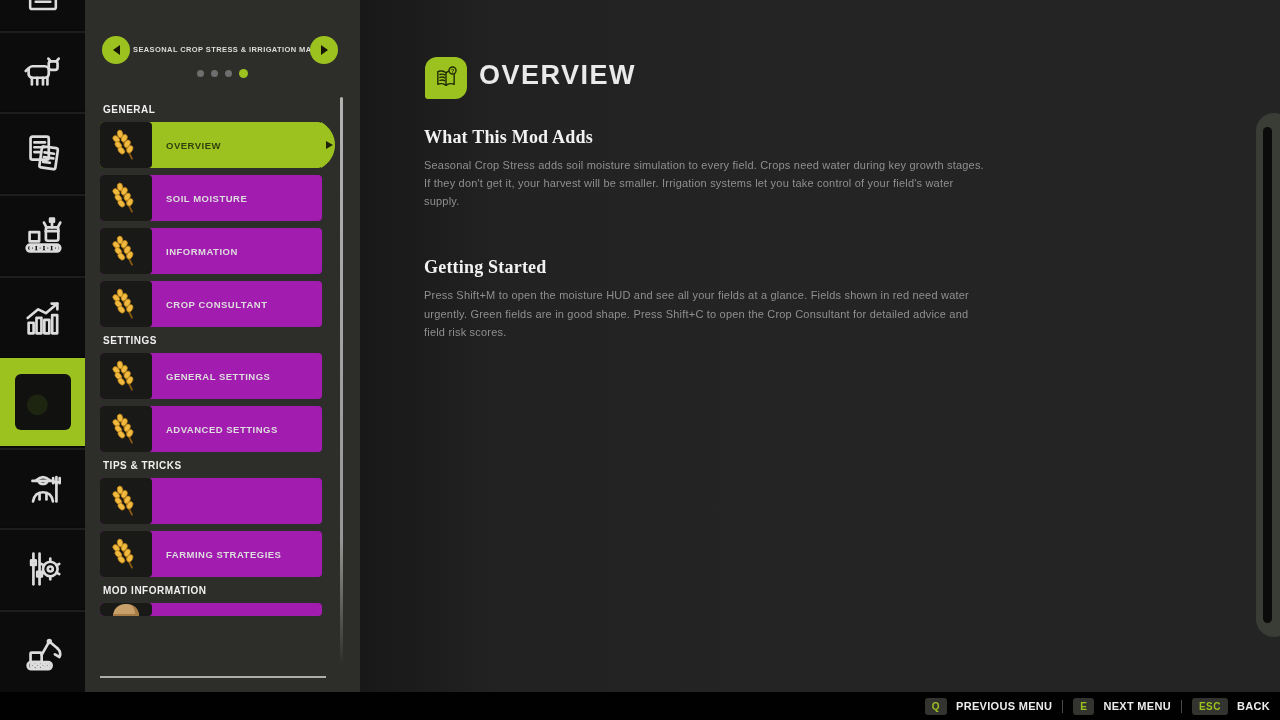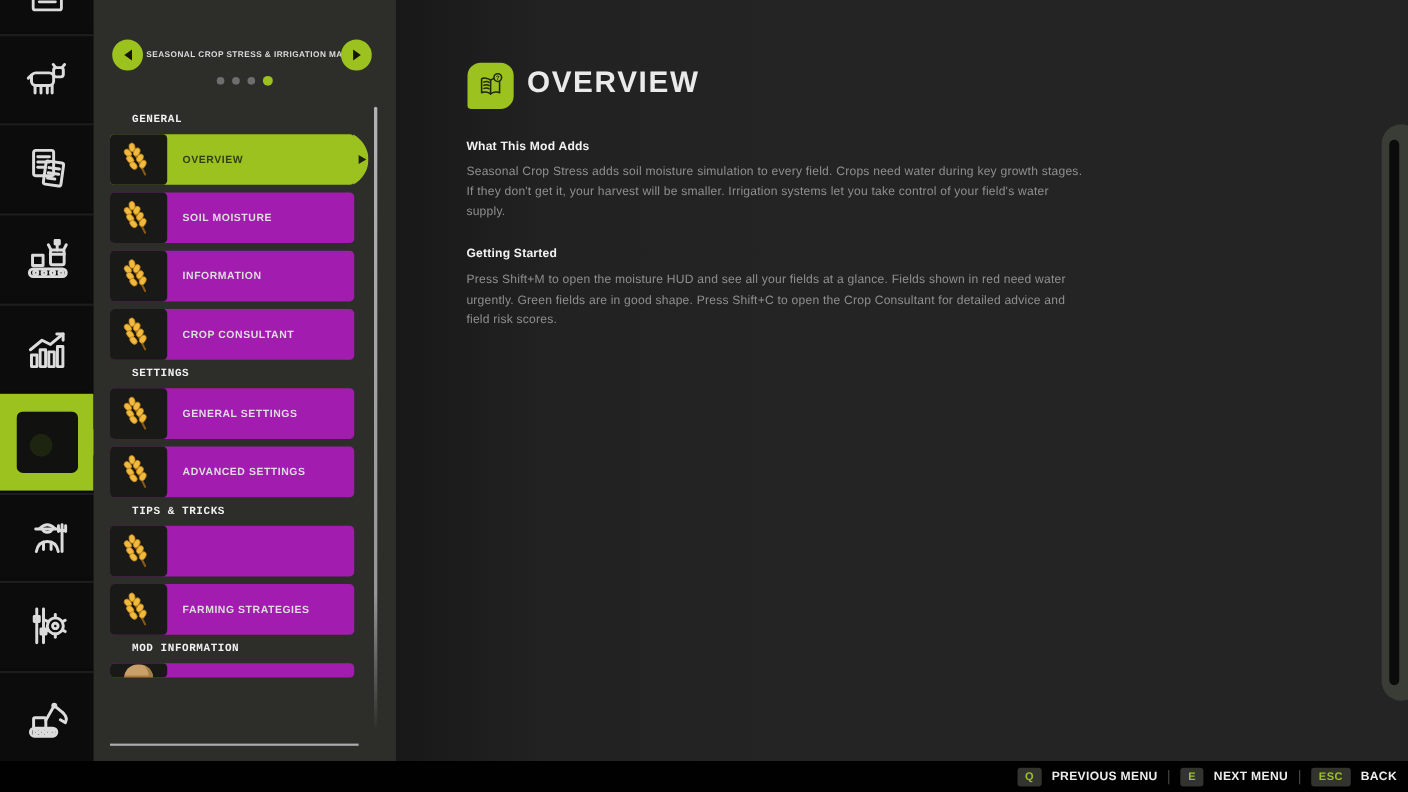--- a/index.html
+++ b/index.html
@@ -26,21 +26,21 @@
   .nav-arrow.left  { left:17px; }
   .nav-arrow.right { left:225px; }
   .tri-l { width:0; height:0; border-top:5px solid transparent; border-bottom:5px solid transparent; border-right:7px solid #141603; }
   .tri-r { width:0; height:0; border-top:5px solid transparent; border-bottom:5px solid transparent; border-left:7px solid #141603; }
   .nav-title { position:absolute; top:45px; left:48px; width:180px; text-align:center; font-size:7.5px; font-weight:bold; letter-spacing:.4px; color:#dcdcdc; white-space:nowrap; overflow:hidden; }
   .dots { position:absolute; top:69px; left:0; width:275px; display:flex; justify-content:center; align-items:center; gap:7px; }
   .dot { width:7px; height:7px; border-radius:50%; background:#6e6e6e; }
   .dot.active { width:9px; height:9px; background:var(--accent); }
 
   .nav-list { position:absolute; top:96px; left:15px; width:240px; }
-  .sec-header { margin:8px 0 7px 20px; font-size:10px; font-weight:bold; letter-spacing:.5px; color:#f0f0f0;font-family:Liberation Mono, monospace; }
+  .sec-header { margin:8px 0 7px 3px; font-size:10px; font-weight:bold; letter-spacing:.5px; color:#f0f0f0; }
   .nav-item { position:relative; display:flex; align-items:stretch; width:222px; height:46px; margin-bottom:7px; background:#a21caf; border-radius:4px; }
   .nav-ico { flex:none; width:52px; background:#191917; border-radius:4px; display:flex; align-items:center; justify-content:center; }
   .nav-label { display:flex; align-items:center; padding-left:14px; font-size:9.5px; font-weight:bold; letter-spacing:.5px; color:#dedede; }
   .nav-item.selected { background:var(--accent); }
   .nav-item.selected .nav-label { color:#31400d; }
   .nav-item.selected .nav-ico { background:#181816; }
   .sel-tab { position:absolute; right:-13px; top:0; }
   .nav-item.partial { height:13px; margin-bottom:0; overflow:hidden; }
   .nav-item.partial .nav-ico { position:relative; }
   .hat-dome { position:absolute; bottom:0; left:13px; width:26px; height:12px; background:#c9a06a; border-radius:13px 13px 0 0; box-shadow:inset -4px -2px 0 #a67c46; }
@@ -48,23 +48,23 @@
   .panel-scroll { position:absolute; left:255px; top:97px; width:3px; height:568px; border-radius:2px;
     background:linear-gradient(#b2b2b2 0%, #969696 78%, rgba(140,140,140,0) 100%); }
   .panel-notch { position:absolute; left:275px; top:336px; }
 
   
   .main { position:absolute; left:360px; top:0; width:920px; height:692px;
     background:linear-gradient(90deg,#181818 0px,#222222 140px,#242424 400px); }
   .badge { position:absolute; left:65px; top:57px; width:42px; height:42px; background:var(--accent); border-radius:12px 12px 12px 3px; display:flex; align-items:center; justify-content:center; }
   .page-title { position:absolute; left:119px; top:60px; font-size:27px; font-weight:600; letter-spacing:1.5px; color:#eaeaea; }
   .content { position:absolute; left:64px; top:127px; width:560px; }
-  .content h3 { margin:0 0 8px; font-size:11px; letter-spacing:.2px; color:#f2f2f2; }
+  .content h3 { margin:0 0 8px; font-size:18px; letter-spacing:.2px; color:#f2f2f2;font-family:Liberation Serif, serif; }
   .content p  { margin:0; font-size:11px; line-height:1.65; color:#8f8f8f; letter-spacing:.2px; }
-  .content .sec + .sec { margin-top:24px; }
+  .content .sec + .sec { margin-top:47px; }
   .main-scroll { position:absolute; right:-12px; top:113px; width:36px; height:524px; background:#3a3d36; border-radius:18px; }
   .main-scroll .slot { position:absolute; left:7px; top:14px; width:9px; height:496px; background:#0b0b0b; border-radius:5px; }
 
   
   .footer { position:absolute; left:0; top:692px; width:1280px; height:28px; background:#010101; display:flex; align-items:center; justify-content:flex-end; padding-right:10px; gap:10px; }
   .hint { display:flex; align-items:center; gap:9px; }
   .key { background:#333330; color:var(--accent); font-size:10px; font-weight:bold; padding:3px 7px; border-radius:3px; letter-spacing:.5px; }
   .hint-label { color:#ededed; font-size:11px; font-weight:bold; letter-spacing:.3px; }
   .fsep { width:1px; height:13px; background:#4a4a4a; }
 </style>

